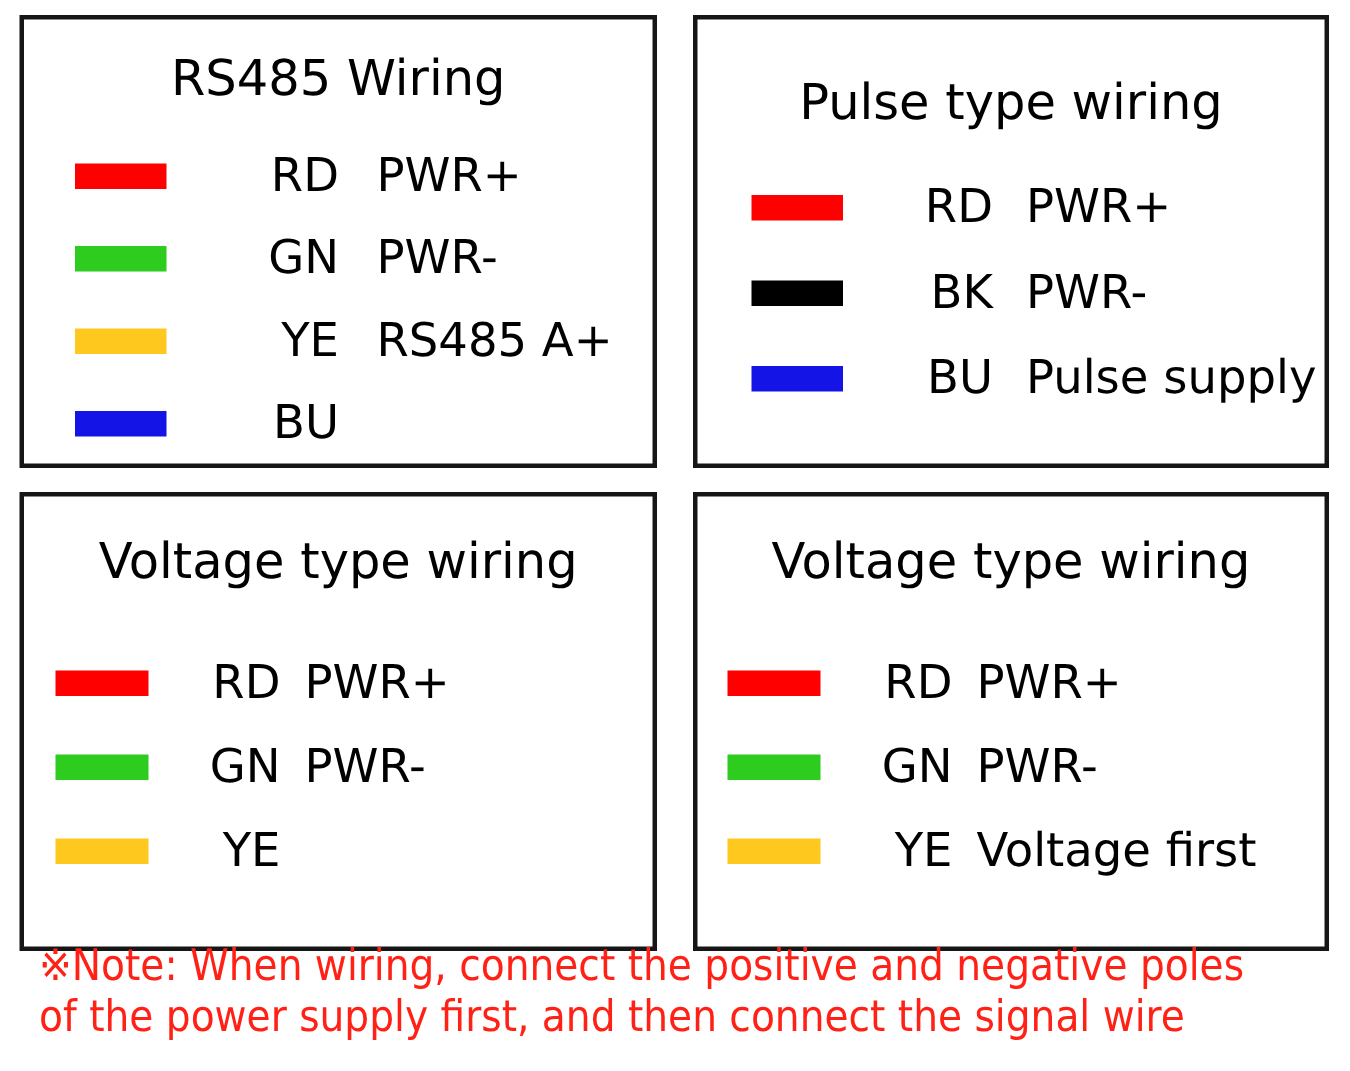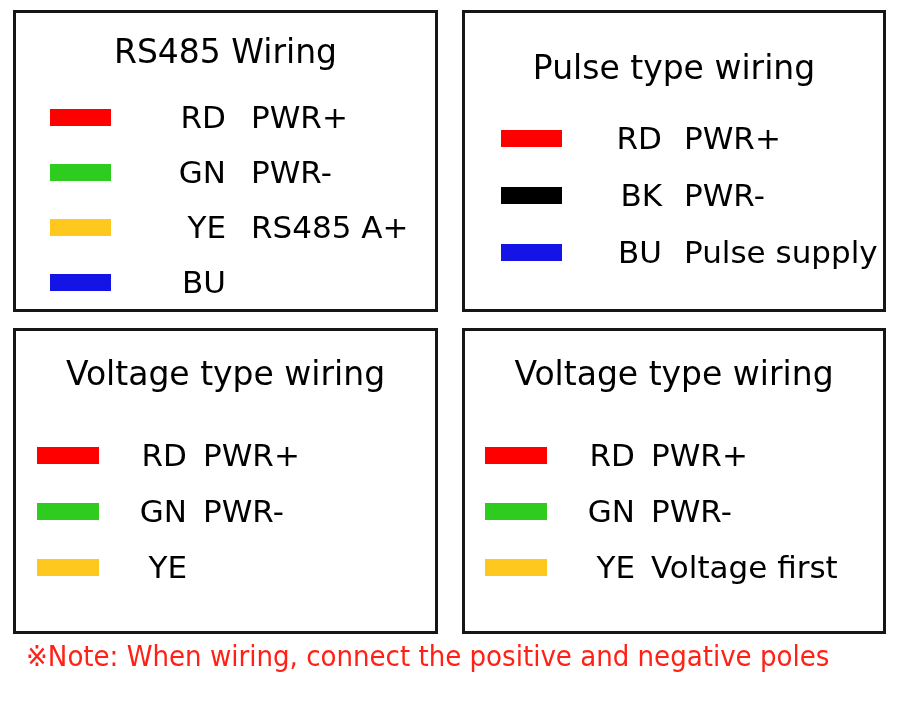--- a/index.html
+++ b/index.html
@@ -107,21 +107,21 @@
   .pos-br .rows        { margin-top: 36px; }
   .pos-br .wire-row    { height: 56px; padding-left: 20px; }
   .pos-br .swatch      { width: 62px; }
   .pos-br .code-label  { width: 66px; margin-left: 22px; }
   .pos-br .func-label  { margin-left: 16px; }
 
   
   #note {
     position: absolute;
     left: 26px;
-    top: 639px;
+    top: 626px;
     width: 860px;
   }
   .note-line {
     color: #ff2116;
     font-size: 29px;
     line-height: 34px;
     white-space: nowrap;
     font-family: "DejaVu Sans Condensed", "DejaVu Sans", "Liberation Sans", sans-serif;
   }
 </style>
@@ -209,13 +209,14 @@
           <span class="swatch" style="background: rgb(255, 200, 30);"></span>
           <span class="code-label">YE</span>
           <span class="func-label">Voltage first</span>
         </li>
       </ul>
     </div>
   </div>
 
 <div id="note">
     <div class="note-line">※Note: When wiring, connect the positive and negative poles</div>
+    <div class="note-line">of the power supply first, and then connect the signal wire</div>
   </div>
 
 </body></html>

